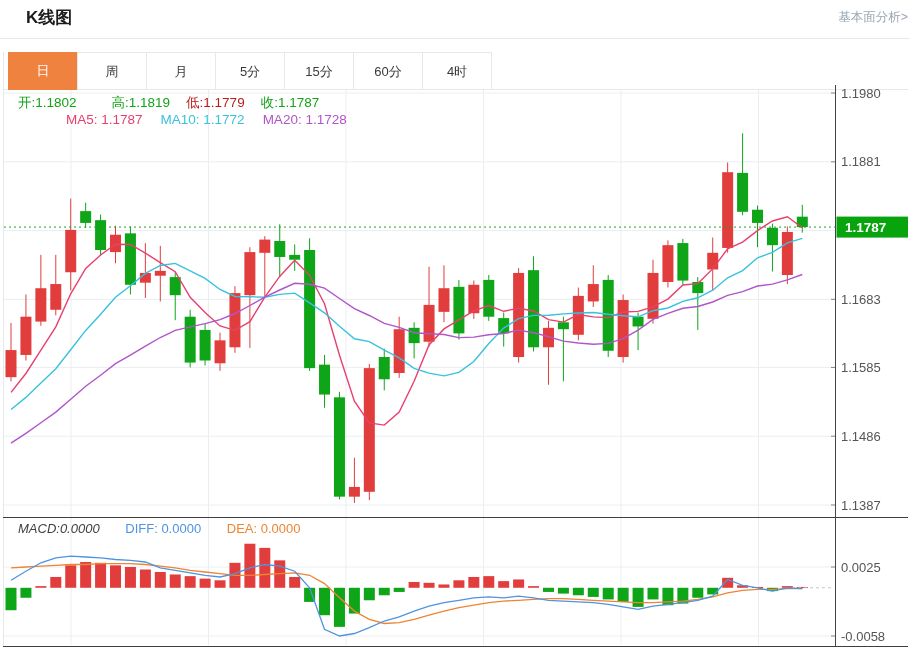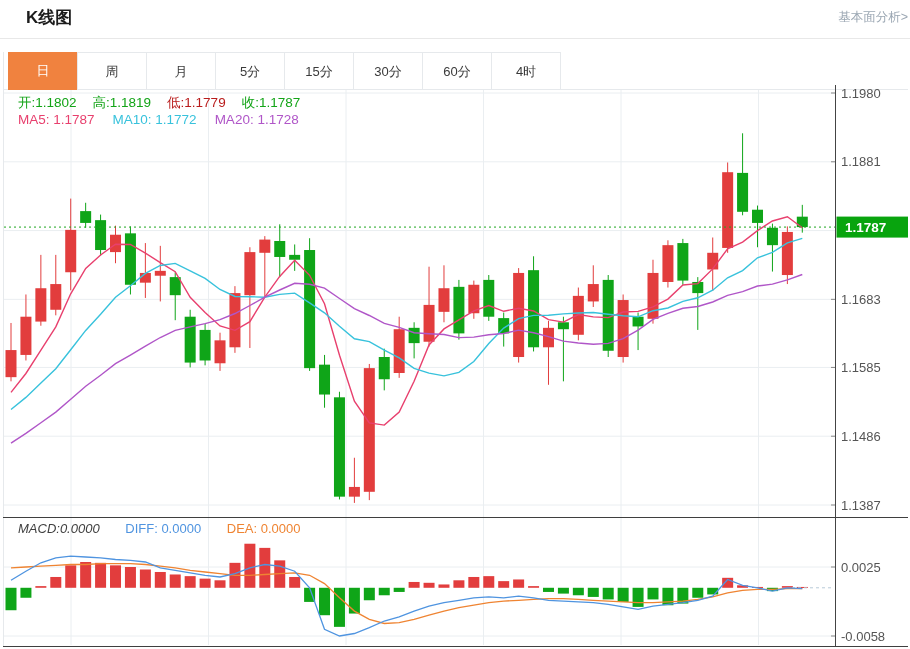--- a/index.html
+++ b/index.html
@@ -29,28 +29,27 @@
 <div class="page-title">K线图</div>
 <a class="top-link">基本面分析&gt;</a>
 <div class="header-divider"></div>
 
 <div class="tab-bar">
     <div class="tab active" style="background: rgb(240, 130, 63);">日</div>
     <div class="tab">周</div>
     <div class="tab">月</div>
     <div class="tab">5分</div>
     <div class="tab">15分</div>
-    <div class="tab">30分</div>
     <div class="tab">60分</div>
     <div class="tab">4时</div>
   </div>
 <div class="tab-bar-underline"></div>
 
-<div class="info-row1"><span style="color: rgb(19, 164, 23); margin-top: 10px;">开:1.1802</span><span style="color: rgb(19, 164, 23);">高:1.1819</span><span style="color: #b91c1c;">低:1.1779</span><span style="color: rgb(19, 164, 23);">收:1.1787</span></div>
-<div class="info-row2"><span style="color: rgb(232, 64, 110);">MA5: 1.1787</span><span style="color: rgb(56, 194, 220);">MA10: 1.1772</span><span style="color: rgb(176, 86, 200);">MA20: 1.1728</span></div>
+<div class="info-row1"><span style="color: rgb(19, 164, 23); margin-top: 10px;">开:1.1802</span><span style="color: rgb(19, 164, 23); margin-left: 19px;">高:1.1819</span><span style="color: #b91c1c;">低:1.1779</span><span style="color: rgb(19, 164, 23);">收:1.1787</span></div>
+<div class="info-row2"><span style="color: rgb(232, 64, 110); margin-left: 48px;">MA5: 1.1787</span><span style="color: rgb(56, 194, 220);">MA10: 1.1772</span><span style="color: rgb(176, 86, 200);">MA20: 1.1728</span></div>
 
 <div class="macd-row">
   <span style="color: #404040; font-style: italic;">MACD:0.0000</span>
   <span style="color: rgb(79, 148, 224);">DIFF: 0.0000</span>
   <span style="color: rgb(239, 132, 50);">DEA: 0.0000</span>
 </div>
 
 <svg id="chart" width="910" height="649" viewBox="0 0 910 649">
     <g>
       <line x1="71" y1="90" x2="71" y2="645" stroke="#eaeef1" stroke-width="1"></line>

